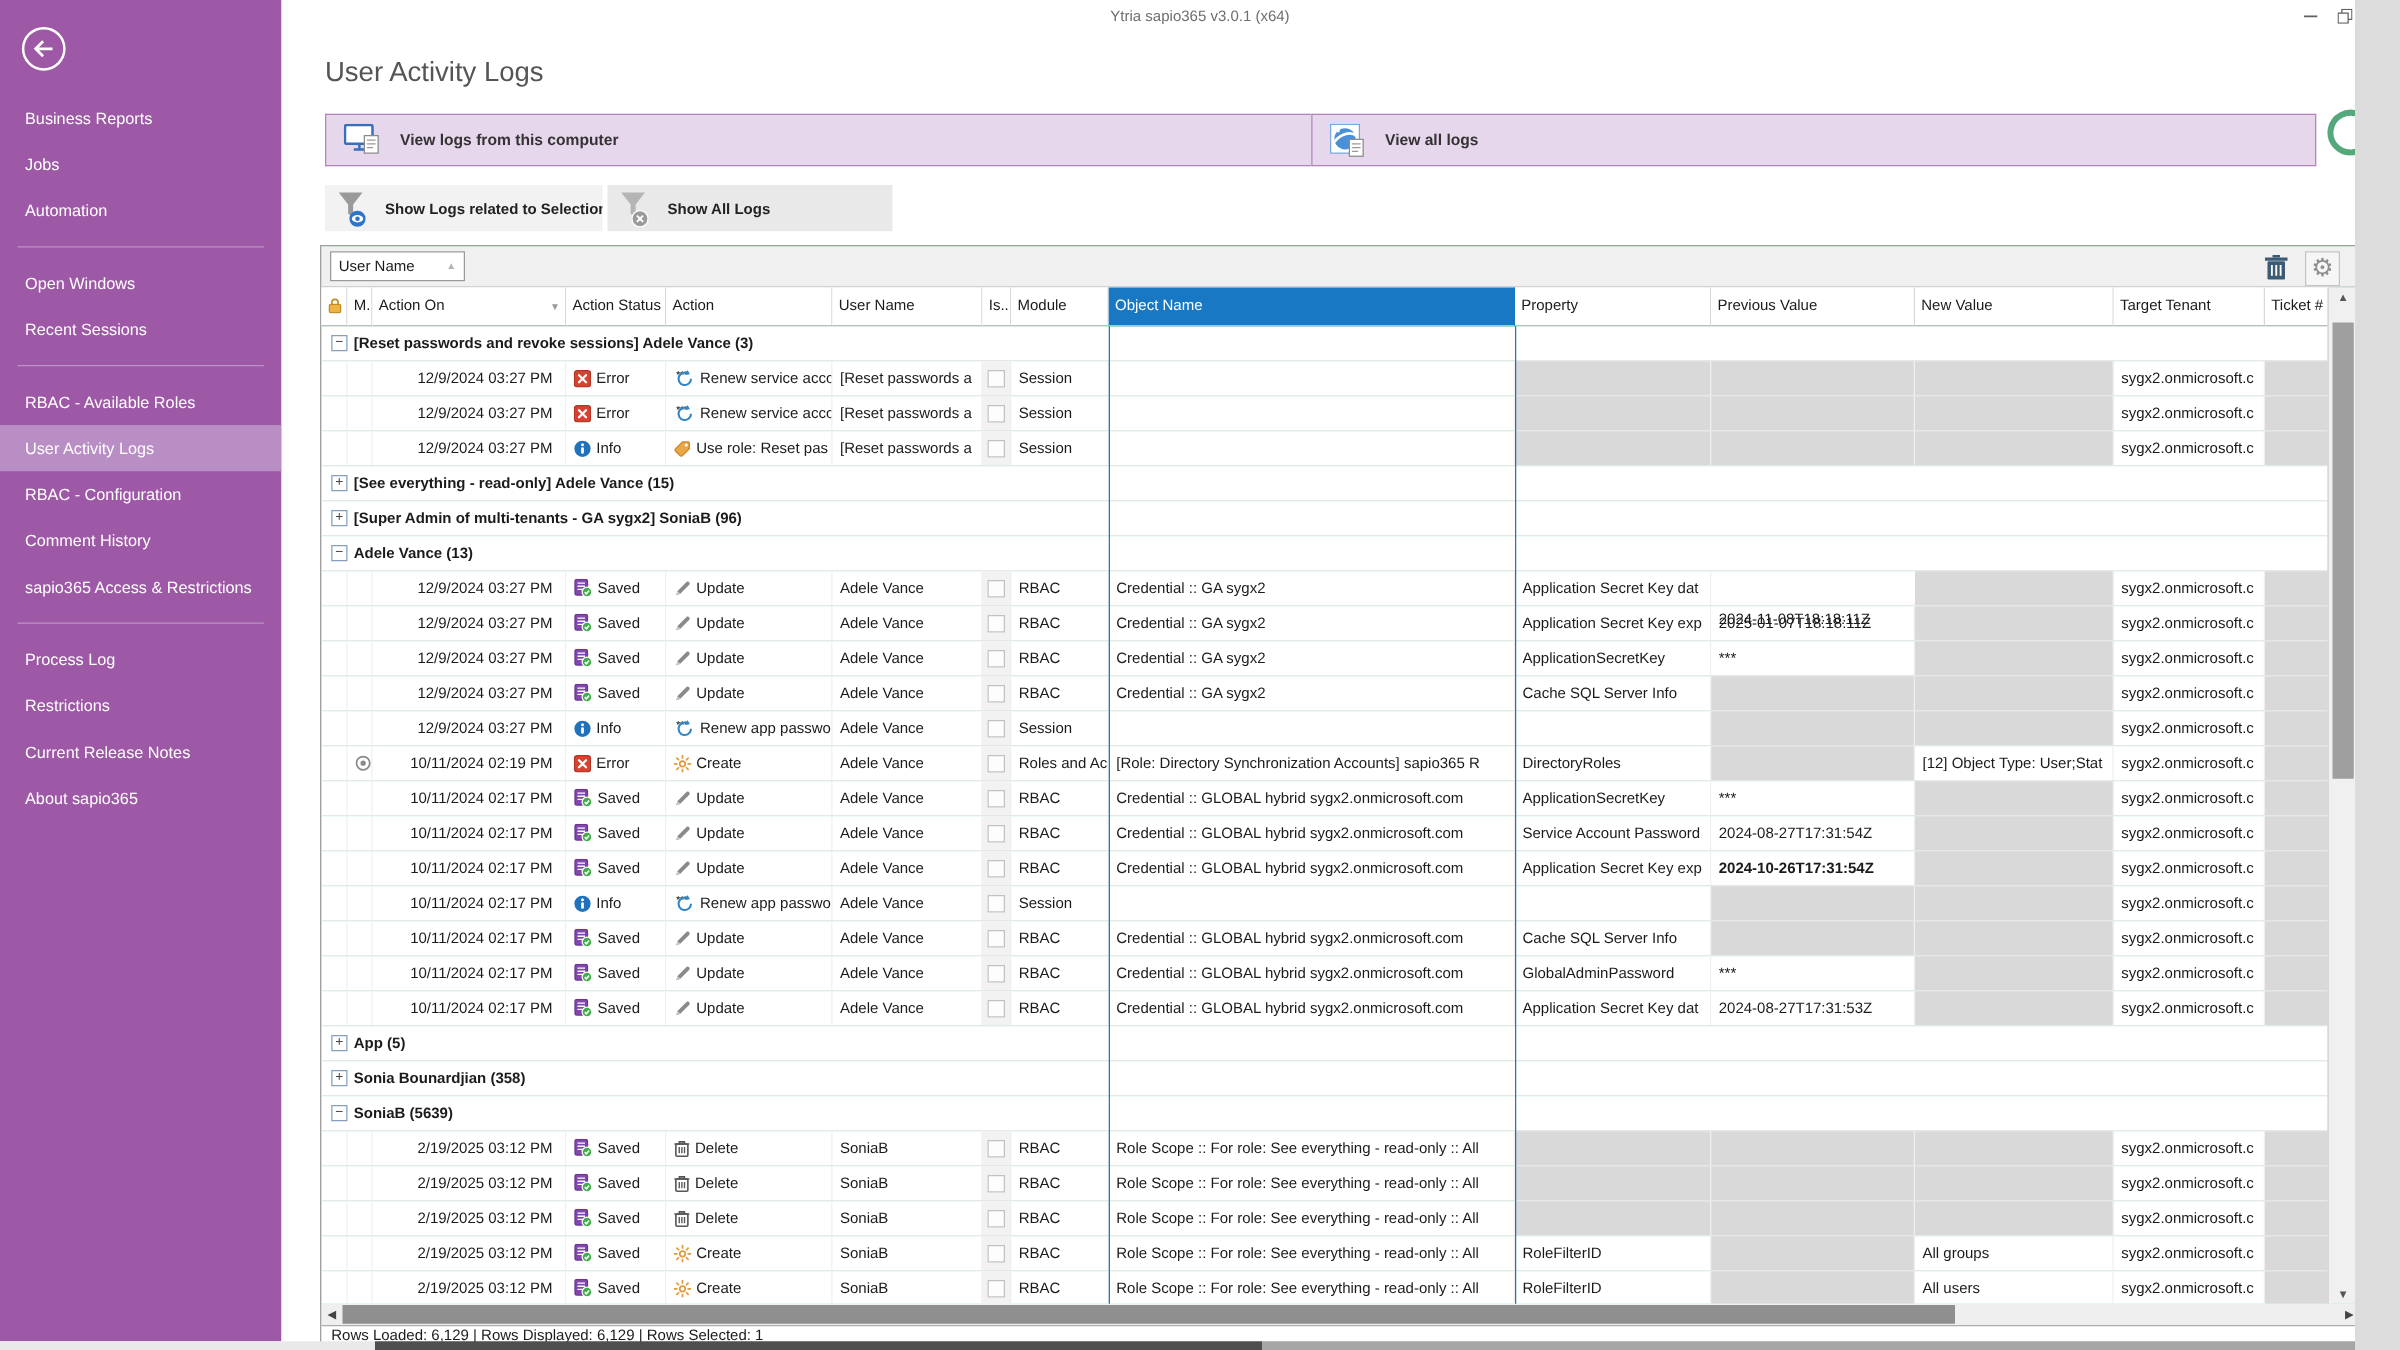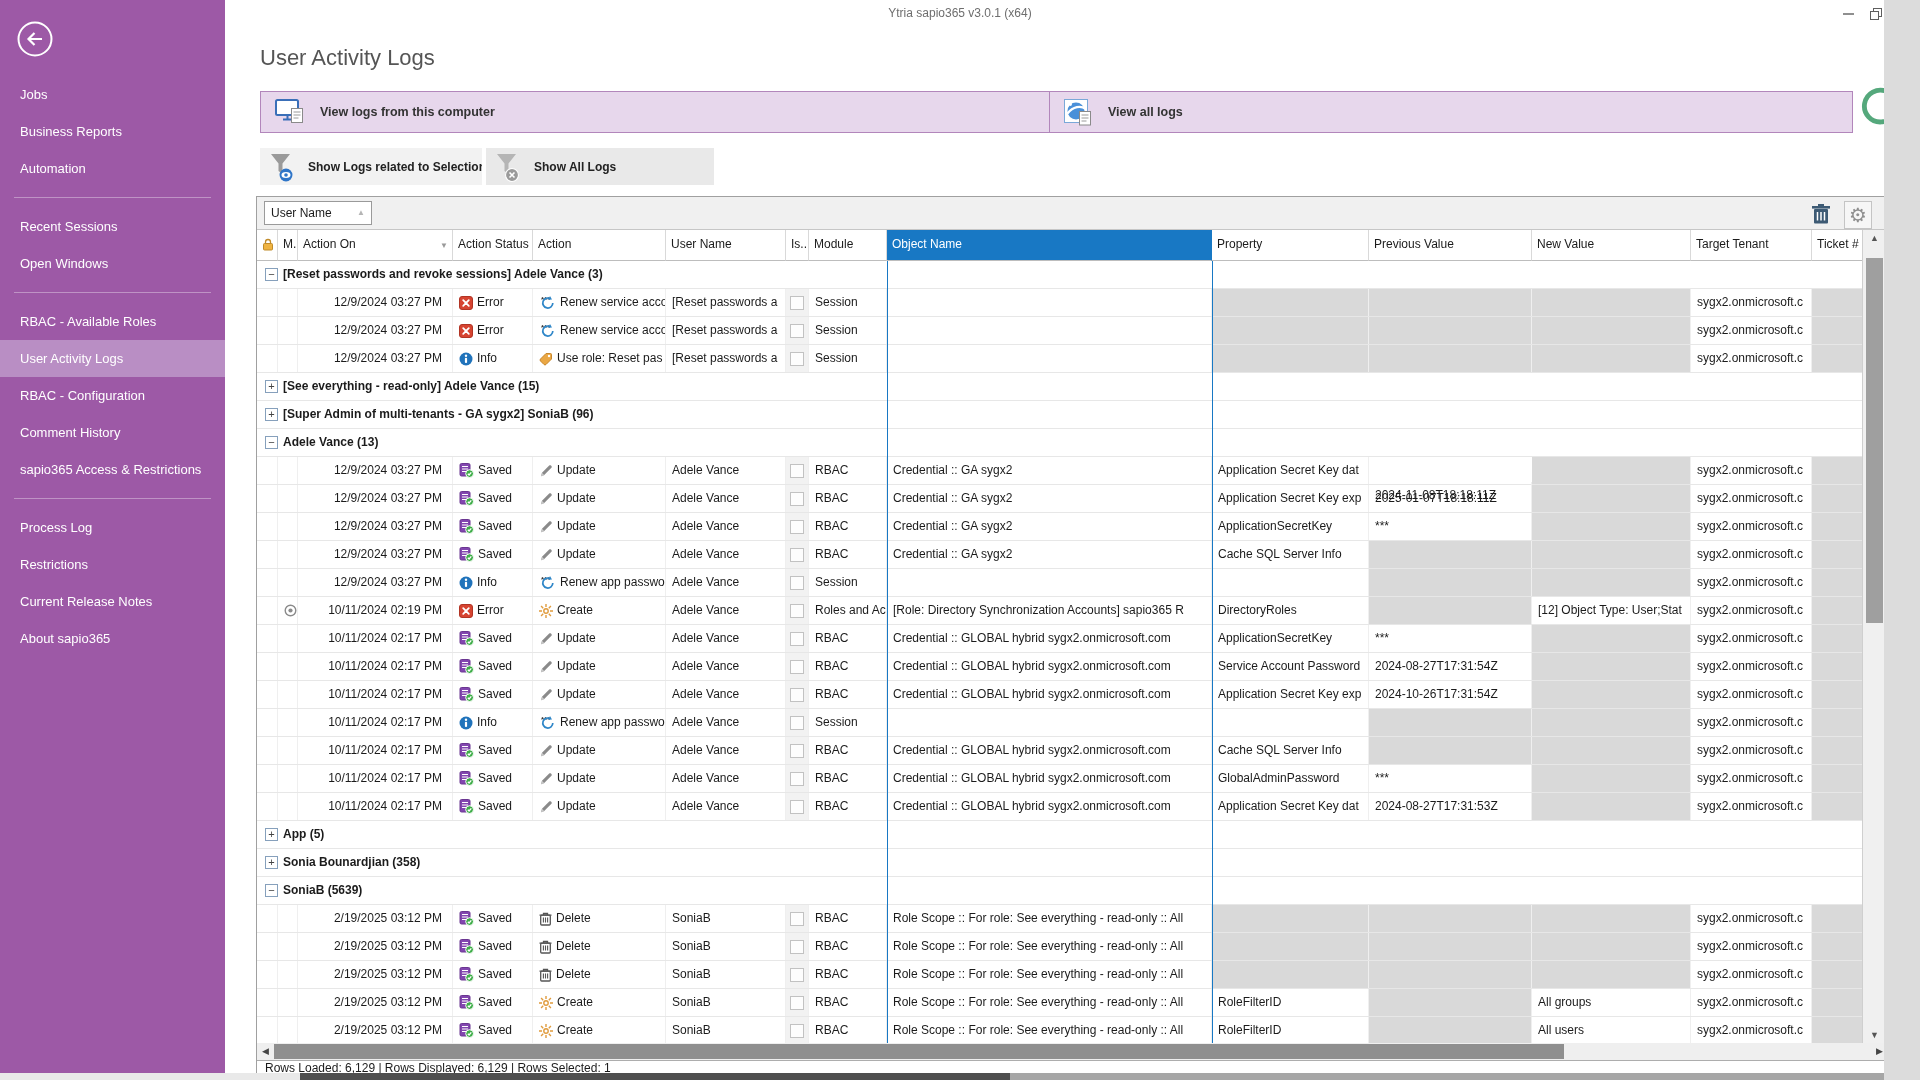--- a/index.html
+++ b/index.html
@@ -112,26 +112,26 @@
   <div class="sidebar">
     <div class="back-wrap">
       <span style="display:inline-block;">
         <svg width="38" height="38" viewBox="0 0 38 38">
             <circle cx="19" cy="19" r="16.5" fill="none" stroke="#fff" stroke-width="2"></circle>
             <path d="M26 19H13.5M18.5 13l-6 6 6 6" fill="none" stroke="#fff" stroke-width="2.2"></path>
           </svg>
       </span>
     </div>
     <div id="sidebar-items">
+        <div class="side-item">Business Reports</div>
         <div class="side-item">Jobs</div>
-        <div class="side-item">Business Reports</div>
         <div class="side-item">Automation</div>
         <div class="side-div"></div>
+        <div class="side-item">Open Windows</div>
         <div class="side-item">Recent Sessions</div>
-        <div class="side-item">Open Windows</div>
         <div class="side-div"></div>
         <div class="side-item">RBAC - Available Roles</div>
         <div class="side-item selected">User Activity Logs</div>
         <div class="side-item">RBAC - Configuration</div>
         <div class="side-item">Comment History</div>
         <div class="side-item">sapio365 Access &amp; Restrictions</div>
         <div class="side-div"></div>
         <div class="side-item">Process Log</div>
         <div class="side-item">Restrictions</div>
         <div class="side-item">Current Release Notes</div>
@@ -833,21 +833,21 @@
             </div>
             <div class="gcell" style="width: 78px;">
               <span>RBAC</span>
             </div>
             <div class="gcell" style="width: 325px;">
               <span>Credential :: GLOBAL hybrid sygx2.onmicrosoft.com</span>
             </div>
             <div class="gcell" style="width: 157px;">
               <span>Application Secret Key exp</span>
             </div>
-            <div class="gcell" style="width: 163px;">
+            <div class="gcell" style="width: 163px; font-weight: bold;">
               <span>2024-10-26T17:31:54Z</span>
             </div>
             <div class="gcell gray" style="width: 159px;"></div>
             <div class="gcell" style="width: 121px;">
               <span>sygx2.onmicrosoft.c</span>
             </div>
             <div class="gcell gray" style="width: 52px;"></div>
           </div>
           <div class="grow">
             <div class="gcell" style="width: 21px;"></div>

